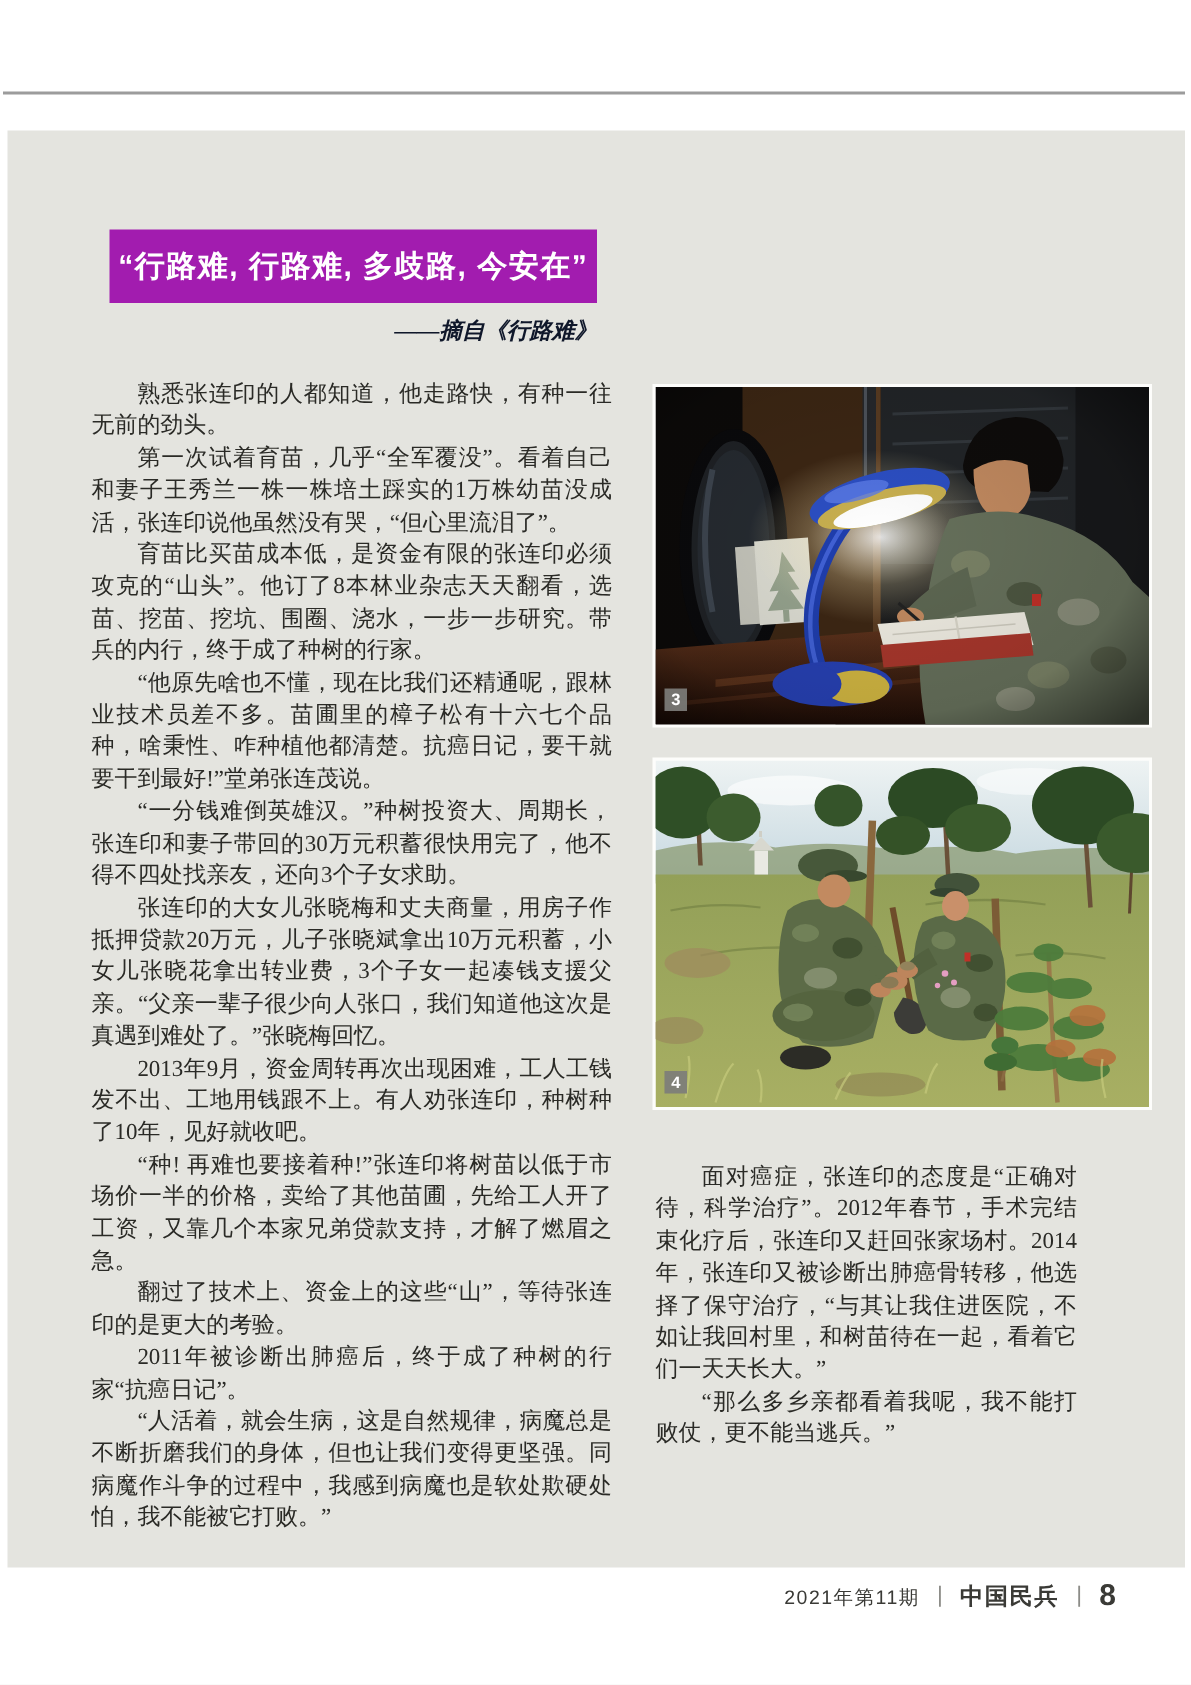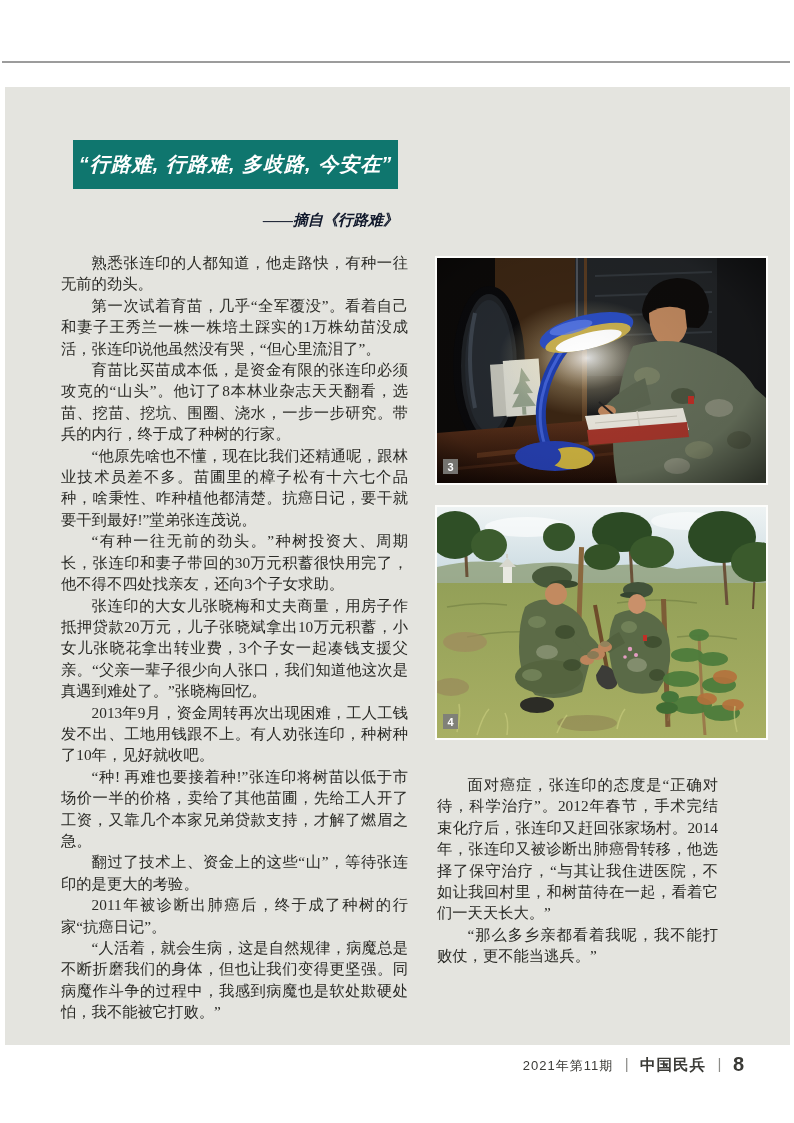--- a/index.html
+++ b/index.html
@@ -1,21 +1,21 @@
 <!DOCTYPE html>
 <html><head>
 <meta charset="utf-8">
 <style>
   html,body{margin:0;padding:0;background:#fff;}
   .page{position:relative;width:794px;height:1123px;background:#ffffff;overflow:hidden;
         font-family:"Liberation Serif","DejaVu Serif",serif;color:#2a2a26;}
   .top-rule{position:absolute;left:2px;top:61px;width:788px;height:2px;background:#9c9c9c;}
   .panel{position:absolute;left:5px;top:87px;width:785px;height:958px;background:#e4e4df;}
-  .quote-box{position:absolute;left:73px;top:140px;width:325px;height:49px;background:#0f766e;
-             display:flex;align-items:center;justify-content:center;font-style:italic;}
+  .quote-box{position:absolute;left:73px;top:153px;width:325px;height:49px;background:#a21caf;
+             display:flex;align-items:center;justify-content:center;}
   .quote-box span{color:#ffffff;font-family:"Liberation Sans","DejaVu Sans",sans-serif;
                   font-weight:bold;font-size:20px;letter-spacing:1px;}
   .attribution{position:absolute;left:73px;top:211px;width:325px;text-align:right;
                font-style:italic;font-weight:600;font-size:15px;color:#0f172a;}
   .col{position:absolute;font-size:15.3px;line-height:21.4px;text-align:justify;}
   .col-left{left:61px;top:252px;width:347px;}
   .col-right{left:437px;top:774px;width:281px;}
   .para{margin:0;text-indent:2em;}
   .photo{position:absolute;background:#fdfdfb;padding:2px;}
   .photo-3{left:435px;top:256px;}
@@ -44,21 +44,21 @@
     <span>“行路难, 行路难, 多歧路, 今安在”</span>
   </div>
 
   <div class="attribution">——摘自《行路难》</div>
 
   <div class="col col-left">
     <p class="para">熟悉张连印的人都知道，他走路快，有种一往无前的劲头。</p>
     <p class="para">第一次试着育苗，几乎“全军覆没”。看着自己和妻子王秀兰一株一株培土踩实的1万株幼苗没成活，张连印说他虽然没有哭，“但心里流泪了”。</p>
     <p class="para">育苗比买苗成本低，是资金有限的张连印必须攻克的“山头”。他订了8本林业杂志天天翻看，选苗、挖苗、挖坑、围圈、浇水，一步一步研究。带兵的内行，终于成了种树的行家。</p>
     <p class="para">“他原先啥也不懂，现在比我们还精通呢，跟林业技术员差不多。苗圃里的樟子松有十六七个品种，啥秉性、咋种植他都清楚。抗癌日记，要干就要干到最好!”堂弟张连茂说。</p>
-    <p class="para">“有种一往无前的劲头。”种树投资大、周期长，张连印和妻子带回的30万元积蓄很快用完了，他不得不四处找亲友，还向3个子女求助。</p>
+    <p class="para">“一分钱难倒英雄汉。”种树投资大、周期长，张连印和妻子带回的30万元积蓄很快用完了，他不得不四处找亲友，还向3个子女求助。</p>
     <p class="para">张连印的大女儿张晓梅和丈夫商量，用房子作抵押贷款20万元，儿子张晓斌拿出10万元积蓄，小女儿张晓花拿出转业费，3个子女一起凑钱支援父亲。“父亲一辈子很少向人张口，我们知道他这次是真遇到难处了。”张晓梅回忆。</p>
     <p class="para">2013年9月，资金周转再次出现困难，工人工钱发不出、工地用钱跟不上。有人劝张连印，种树种了10年，见好就收吧。</p>
     <p class="para">“种! 再难也要接着种!”张连印将树苗以低于市场价一半的价格，卖给了其他苗圃，先给工人开了工资，又靠几个本家兄弟贷款支持，才解了燃眉之急。</p>
     <p class="para">翻过了技术上、资金上的这些“山”，等待张连印的是更大的考验。</p>
     <p class="para">2011年被诊断出肺癌后，终于成了种树的行家“抗癌日记”。</p>
     <p class="para">“人活着，就会生病，这是自然规律，病魔总是不断折磨我们的身体，但也让我们变得更坚强。同病魔作斗争的过程中，我感到病魔也是软处欺硬处怕，我不能被它打败。”</p>
   </div>
 
   <figure class="photo photo-3" style="margin:0" aria-label="张连印在台灯下伏案读书写字">
     <svg width="329" height="225" viewBox="0 0 329 225" preserveAspectRatio="none">

